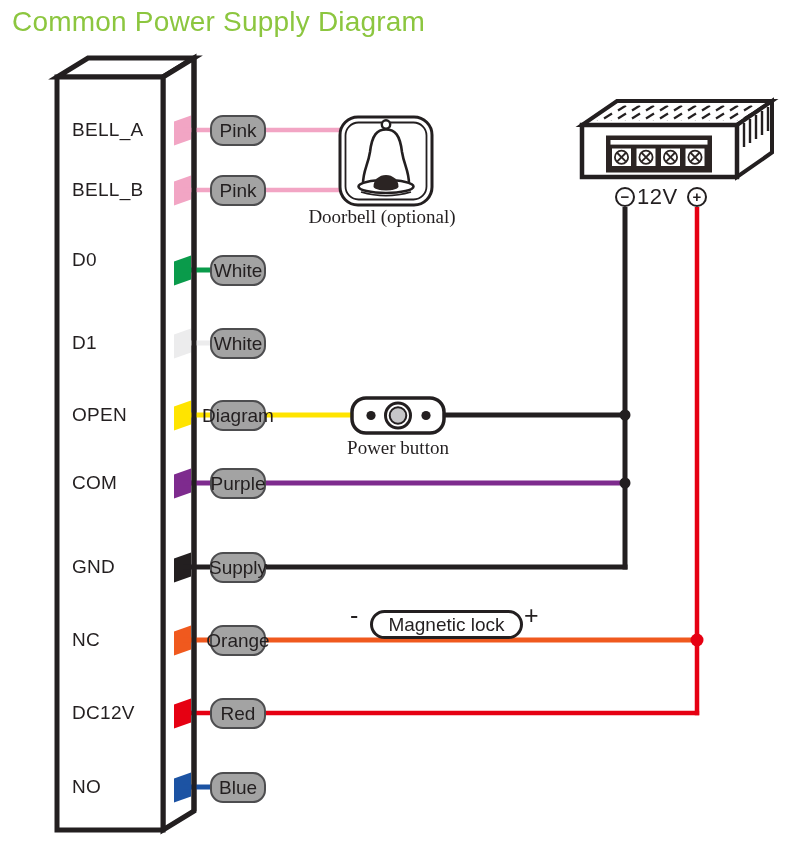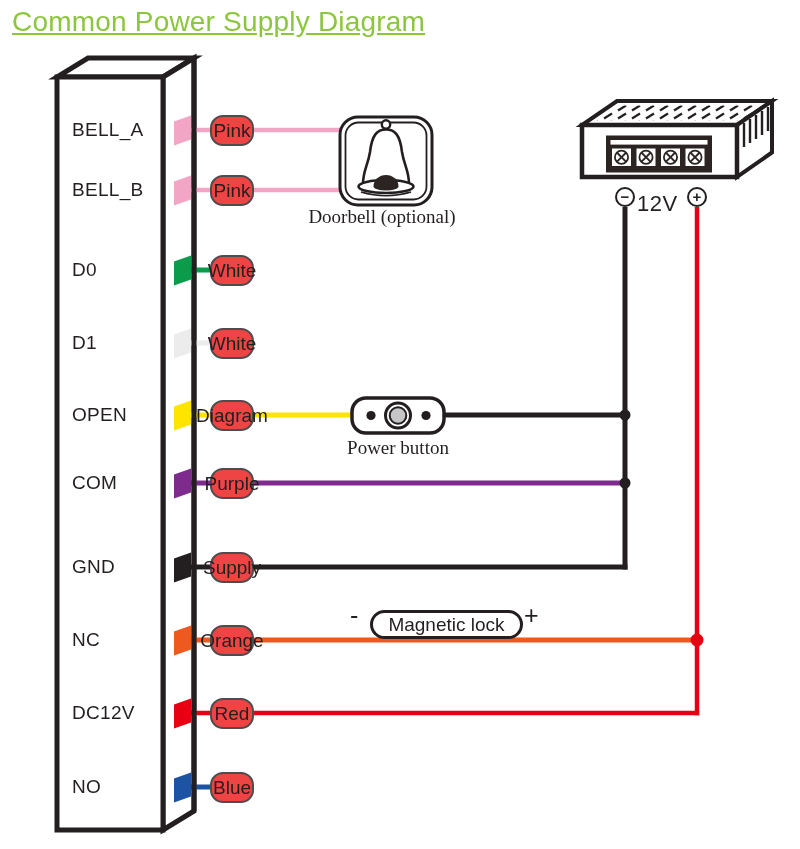--- a/index.html
+++ b/index.html
@@ -11,40 +11,40 @@
   #diagram-svg{position:absolute;left:0;top:0;}
   .title{
     left:12px;top:6px;font-size:28px;font-weight:400;letter-spacing:0.2px;
     white-space:nowrap;
   }
   .tlabel{
     left:72px;width:92px;font-size:19px;line-height:23px;font-weight:400;
     letter-spacing:0.3px;white-space:nowrap;
   }
   .pill{
-    left:210px;width:44px;height:31px;box-sizing:border-box;
-    background:#ef4444;border:2px solid #4D4D4F;border-radius:13px;
+    left:210px;width:56px;height:31px;box-sizing:border-box;
+    background:#a3a3a3;border:2px solid #4D4D4F;border-radius:13px;
     display:flex;align-items:center;justify-content:center;
     font-size:19px;line-height:19px;
   }
   .caption{font-size:19px;text-align:center;white-space:nowrap;font-family:Liberation Serif, serif;}
   .lockpill{
     left:370px;top:610px;width:153px;height:29px;box-sizing:border-box;
     background:#ffffff;border:3.5px solid #231F20;border-radius:15px;
     display:flex;align-items:center;justify-content:center;
     font-size:19px;line-height:19px;
   }
   .polarity{font-size:25px;line-height:26px;font-weight:400;}
   .termcircle{
     width:20px;height:20px;box-sizing:border-box;border:2.4px solid #231F20;
     border-radius:50%;background:#ffffff;display:flex;align-items:center;
     justify-content:center;font-size:15px;font-weight:700;line-height:15px;
     padding-bottom:1px;
   }
-  .v12{left:637px;top:184px;font-size:22px;font-weight:400;letter-spacing:0.5px;margin-top:7px;}
+  .v12{left:637px;top:184px;font-size:22px;font-weight:400;letter-spacing:0.5px;}
 </style>
 </head>
 <body>
 
 <div id="canvas">
 
   <svg id="diagram-svg" width="800" height="849" viewBox="0 0 800 849">
     <defs>
       <pattern id="vent" width="14" height="8" patternUnits="userSpaceOnUse">
         <line x1="2" y1="6.5" x2="10" y2="1.5" stroke="#231F20" stroke-width="2.2"></line>
@@ -136,25 +136,25 @@
 
     <g>
       <rect x="352" y="398" width="92" height="35" rx="14" fill="#ffffff" stroke="#231F20" stroke-width="3.5"></rect>
       <circle cx="371" cy="415.5" r="4.6" fill="#231F20"></circle>
       <circle cx="426" cy="415.5" r="4.6" fill="#231F20"></circle>
       <circle cx="398" cy="415.5" r="12.5" fill="#ffffff" stroke="#231F20" stroke-width="3"></circle>
       <circle cx="398" cy="415.5" r="8.3" fill="#C6C6C8" stroke="#231F20" stroke-width="2"></circle>
     </g>
   </svg>
 
-  <div class="abs title" style="color: rgb(140, 198, 63); text-decoration: underline;">Common Power Supply Diagram</div>
+  <div class="abs title" style="color: rgb(140, 198, 63);">Common Power Supply Diagram</div>
 
   <div class="abs tlabel" style="top:118px">BELL_A</div>
   <div class="abs tlabel" style="top:178px">BELL_B</div>
-  <div class="abs tlabel" style="top:258px">D0</div>
+  <div class="abs tlabel" style="top:248px">D0</div>
   <div class="abs tlabel" style="top:331px">D1</div>
   <div class="abs tlabel" style="top:403px">OPEN</div>
   <div class="abs tlabel" style="top:471px">COM</div>
   <div class="abs tlabel" style="top:555px">GND</div>
   <div class="abs tlabel" style="top:628px">NC</div>
   <div class="abs tlabel" style="top:701px">DC12V</div>
   <div class="abs tlabel" style="top:775px">NO</div>
 
   <div class="abs pill" style="top:114.5px">Pink</div>
   <div class="abs pill" style="top:174.5px">Pink</div>

